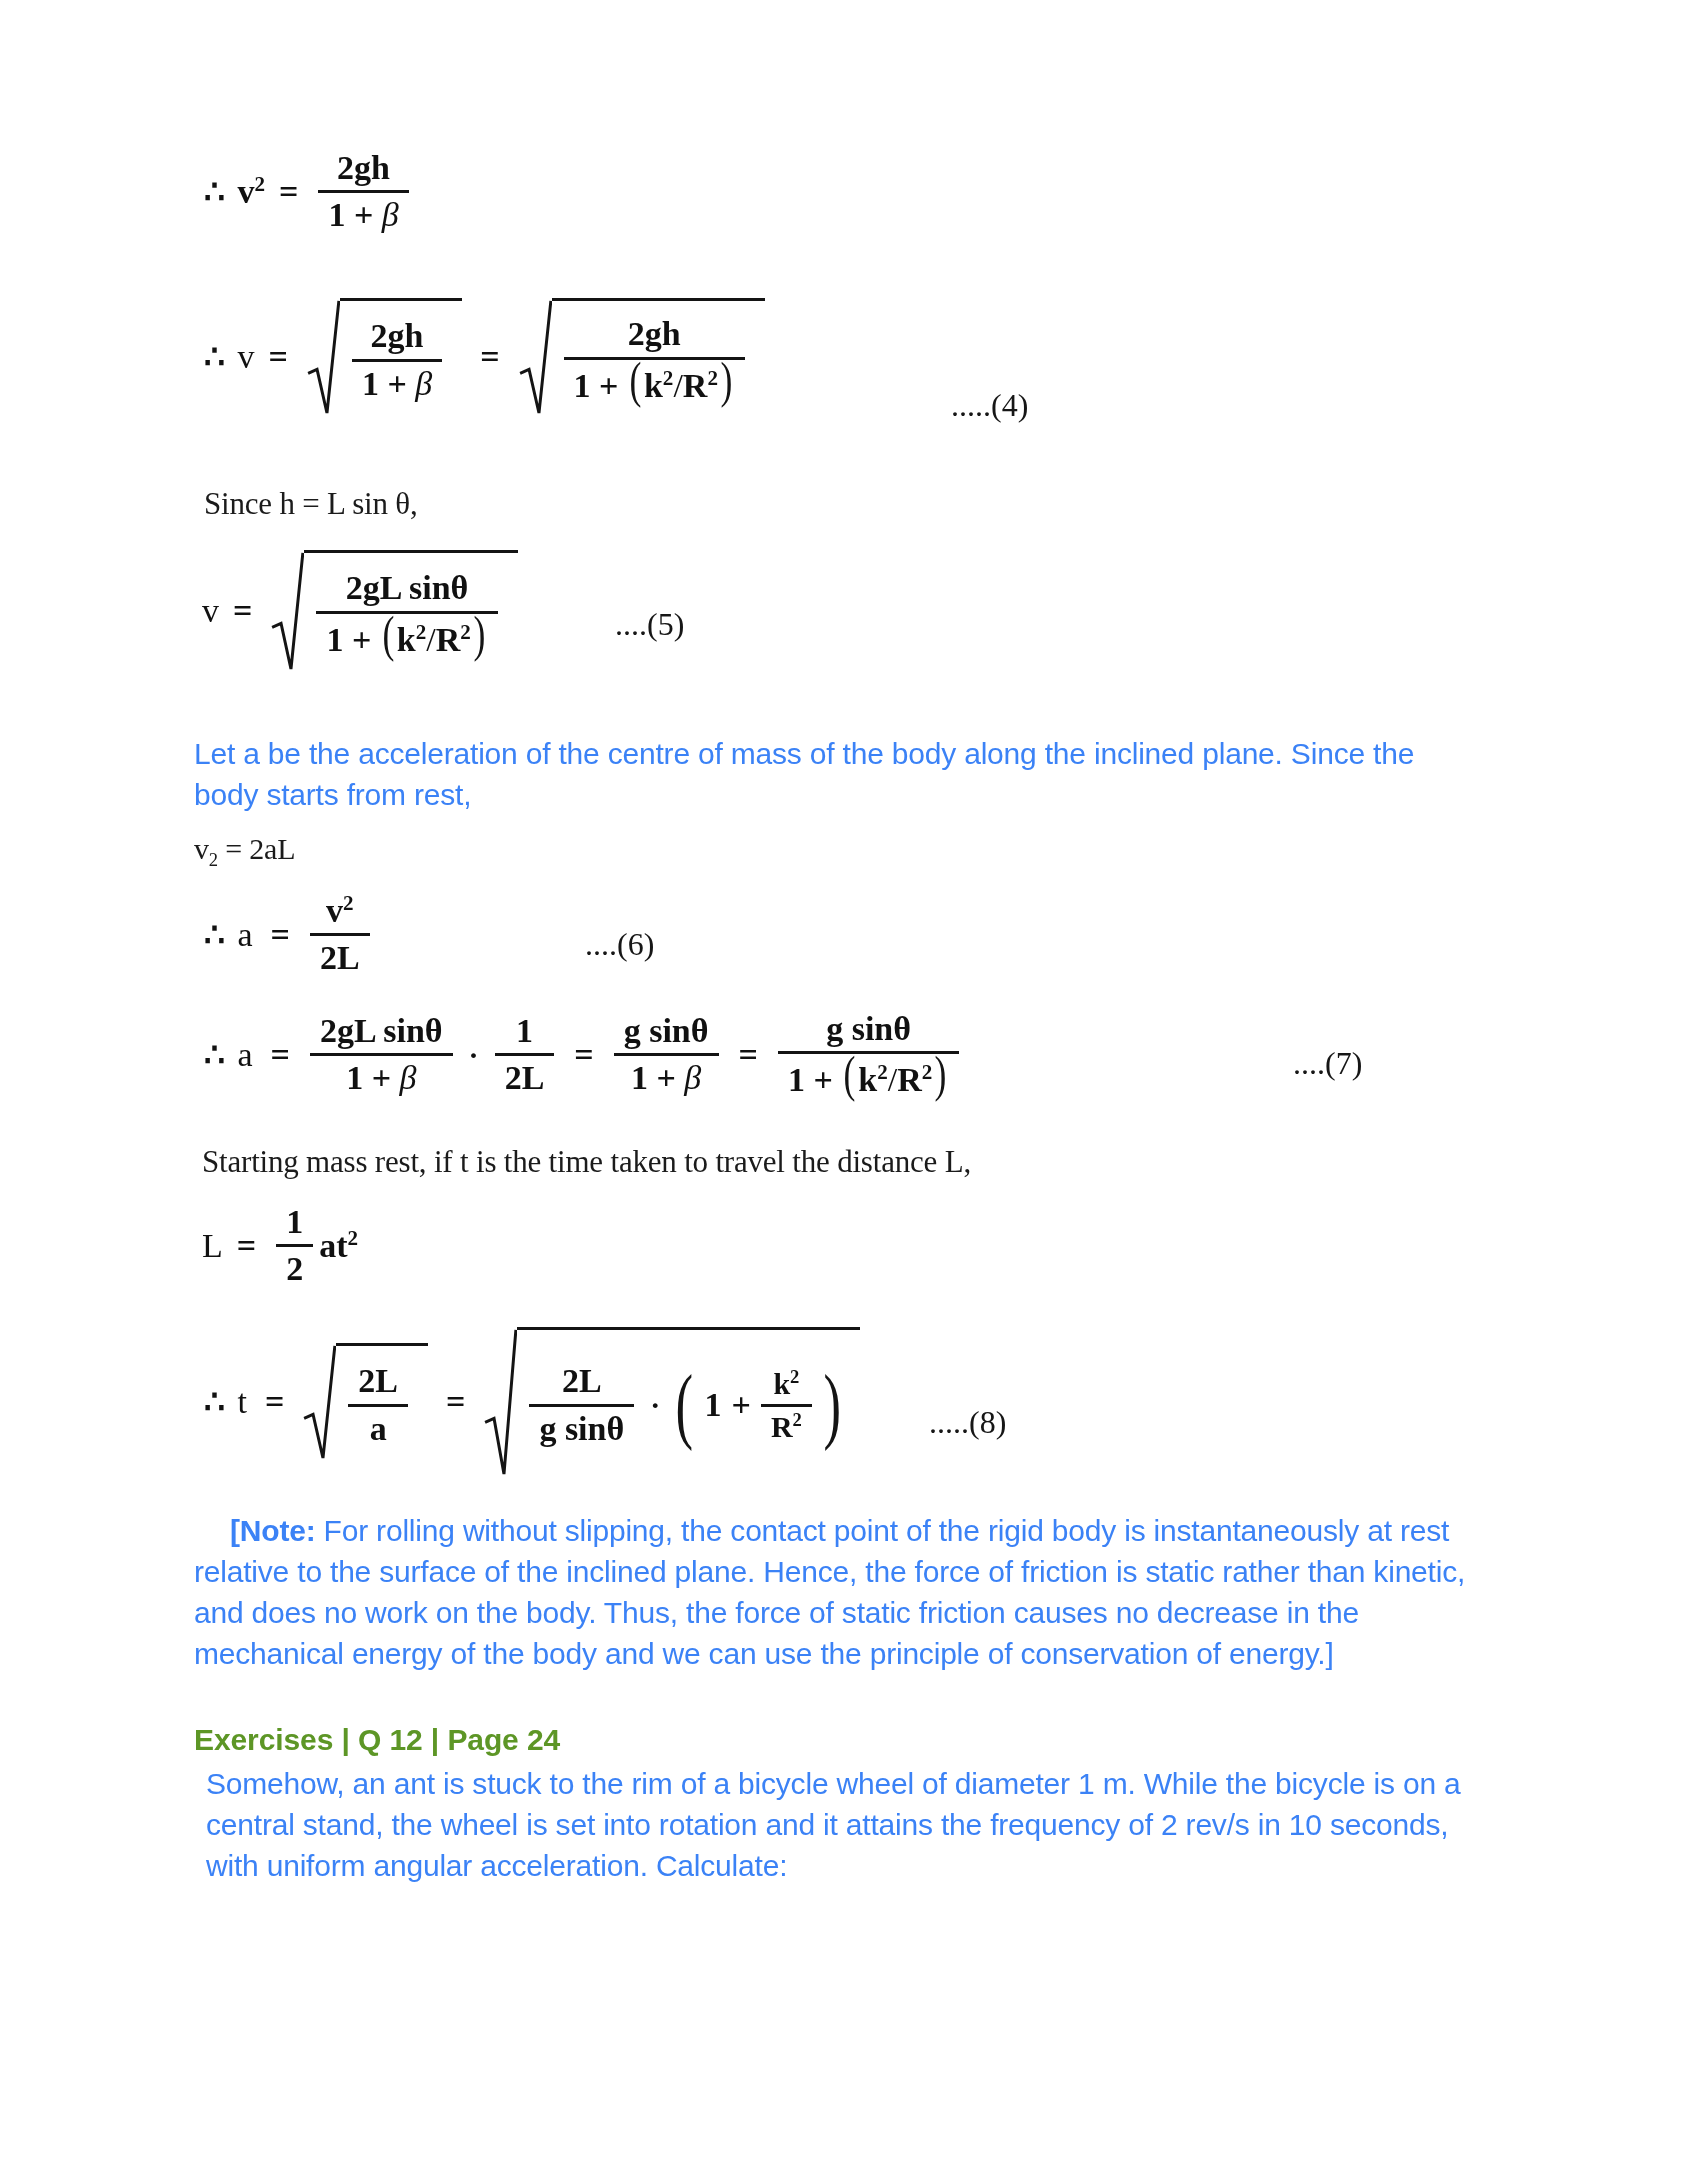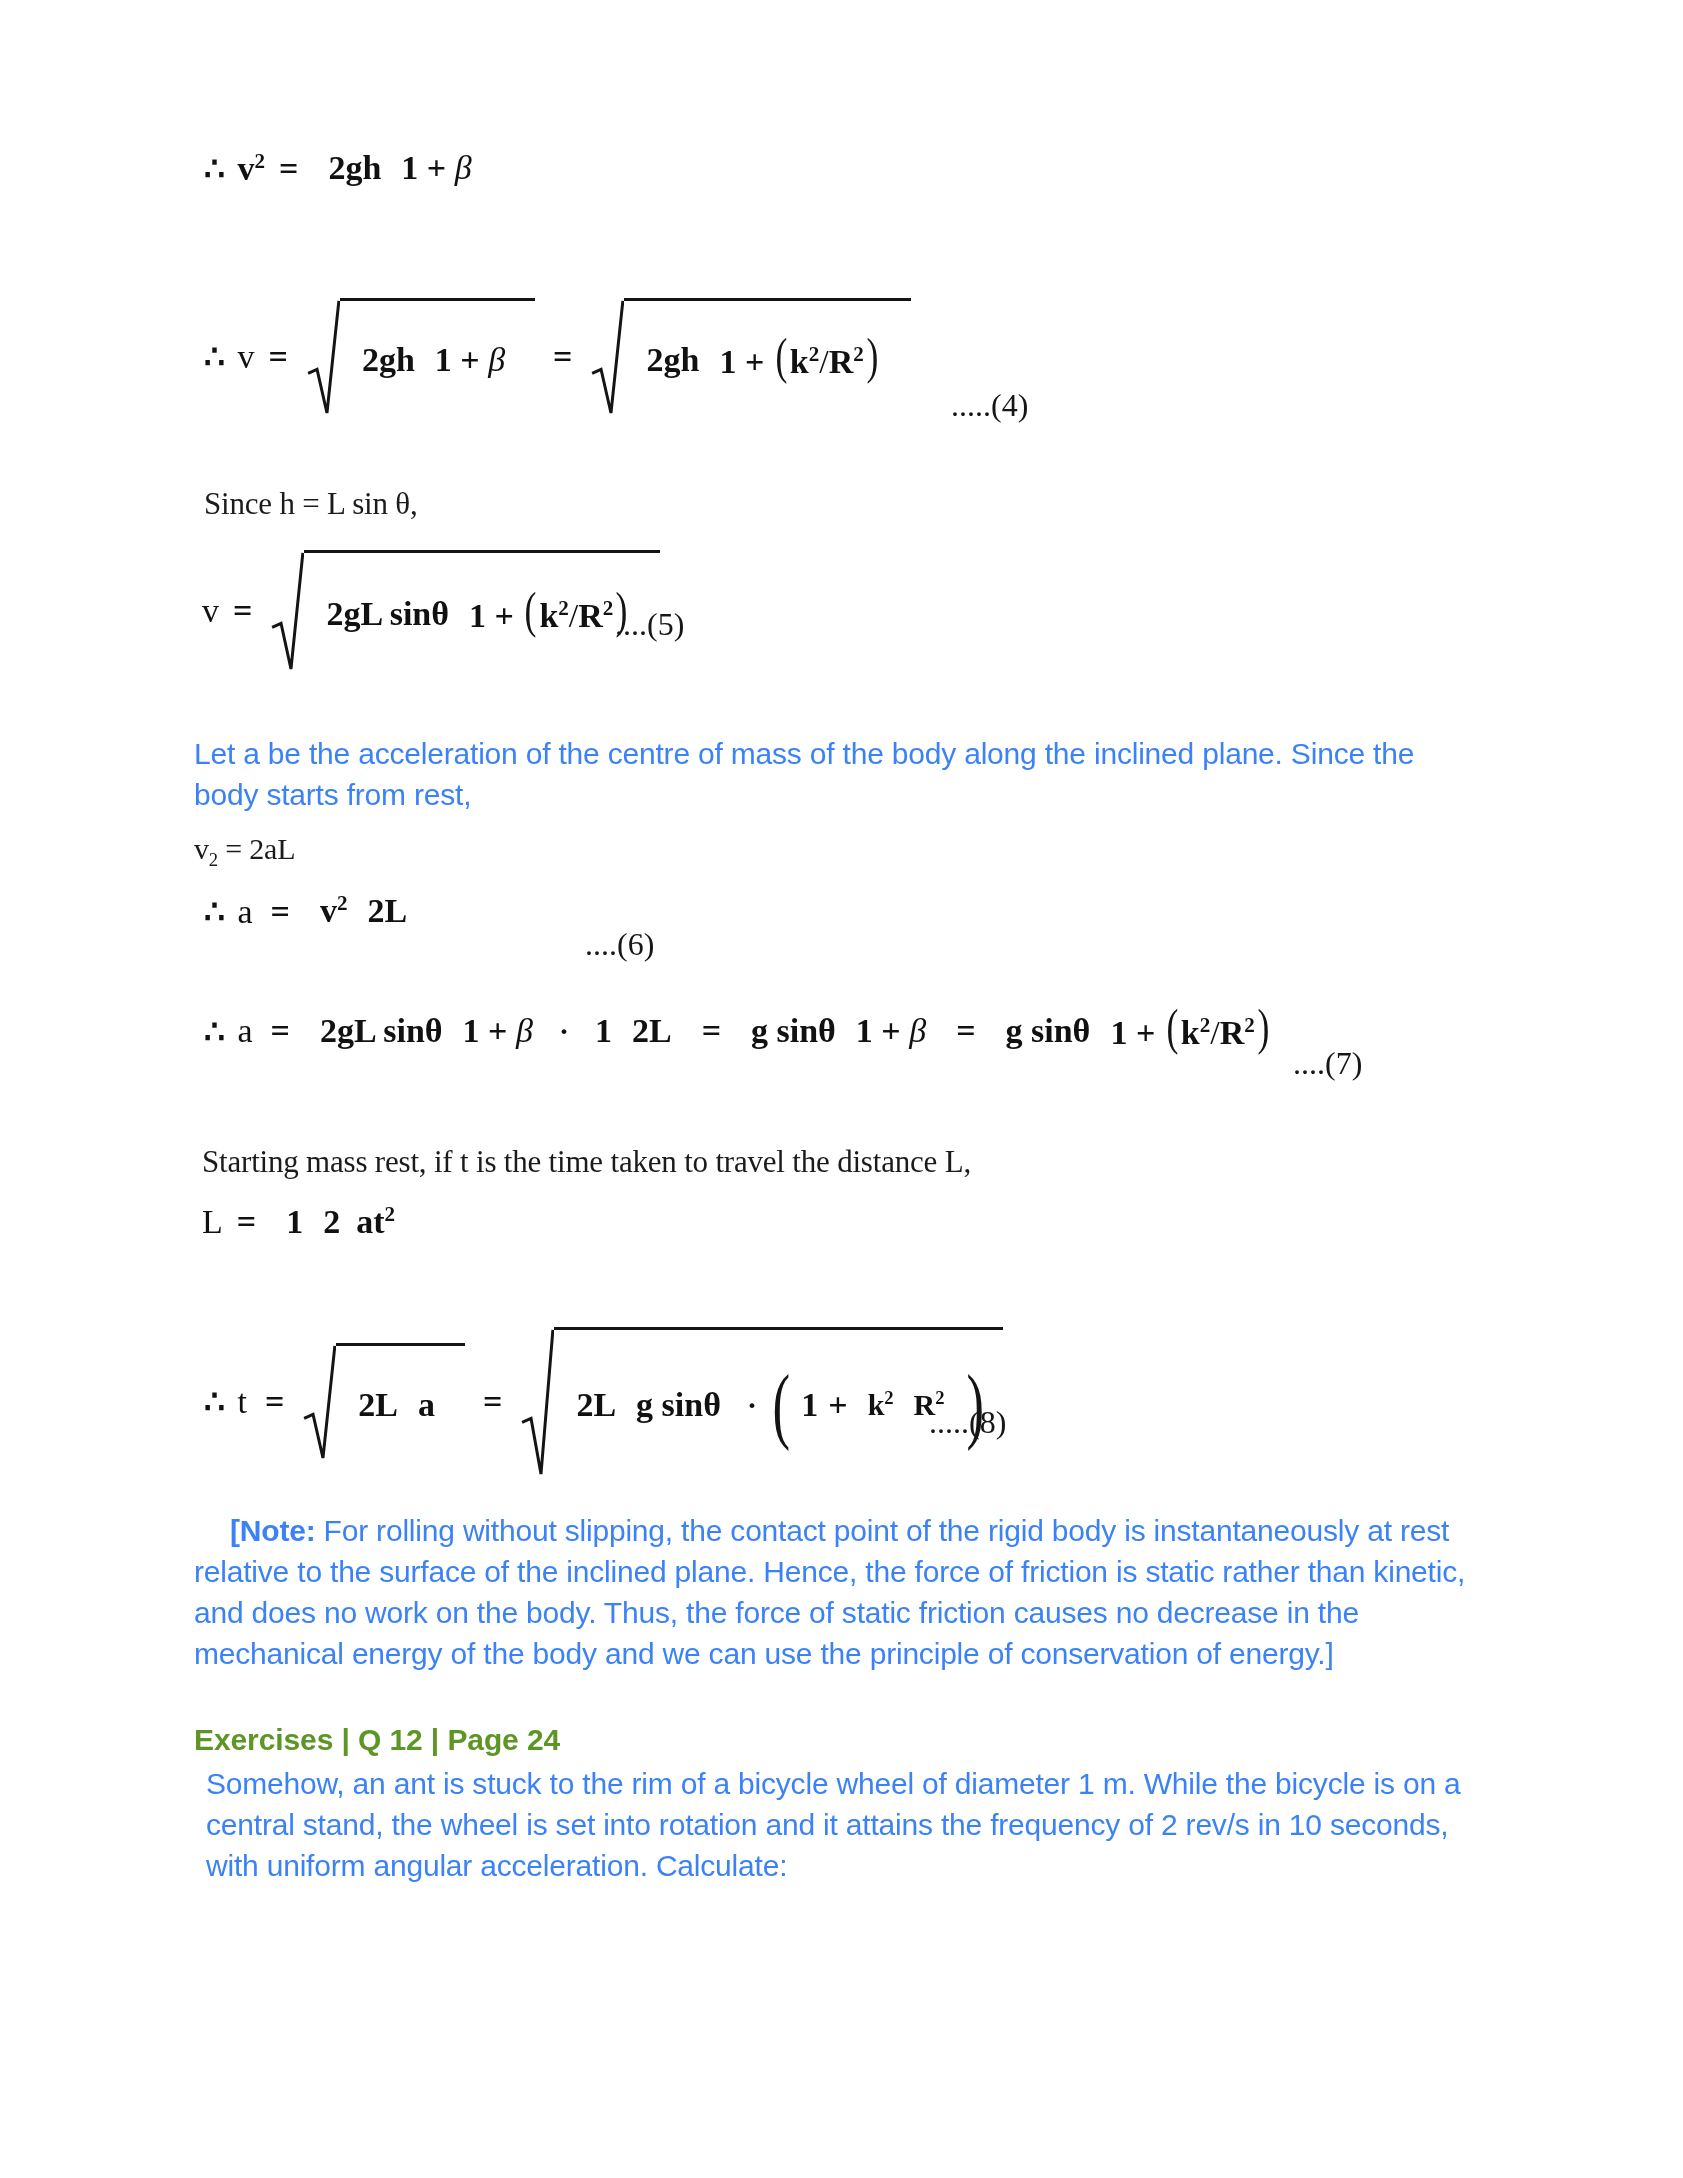--- a/index.html
+++ b/index.html
@@ -61,21 +61,21 @@
     font-size: 30px;
     font-weight: 700;
     margin: 0 10px;
   }
   sup.sm { font-size: 0.62em; vertical-align: super; line-height: 0; }
   sub.sm { font-size: 0.62em; vertical-align: sub; line-height: 0; }
 
   
   .frac {
     display: inline-flex;
-    flex-direction: row;
+    flex-direction: column;
     align-items: center;
     justify-content: center;
     vertical-align: middle;
     margin: 0 6px;
     font-family: "Liberation Serif", serif;
   }
   .frac .num, .frac .den {
     padding: 0 10px;
     white-space: nowrap;
     font-size: 34px;

